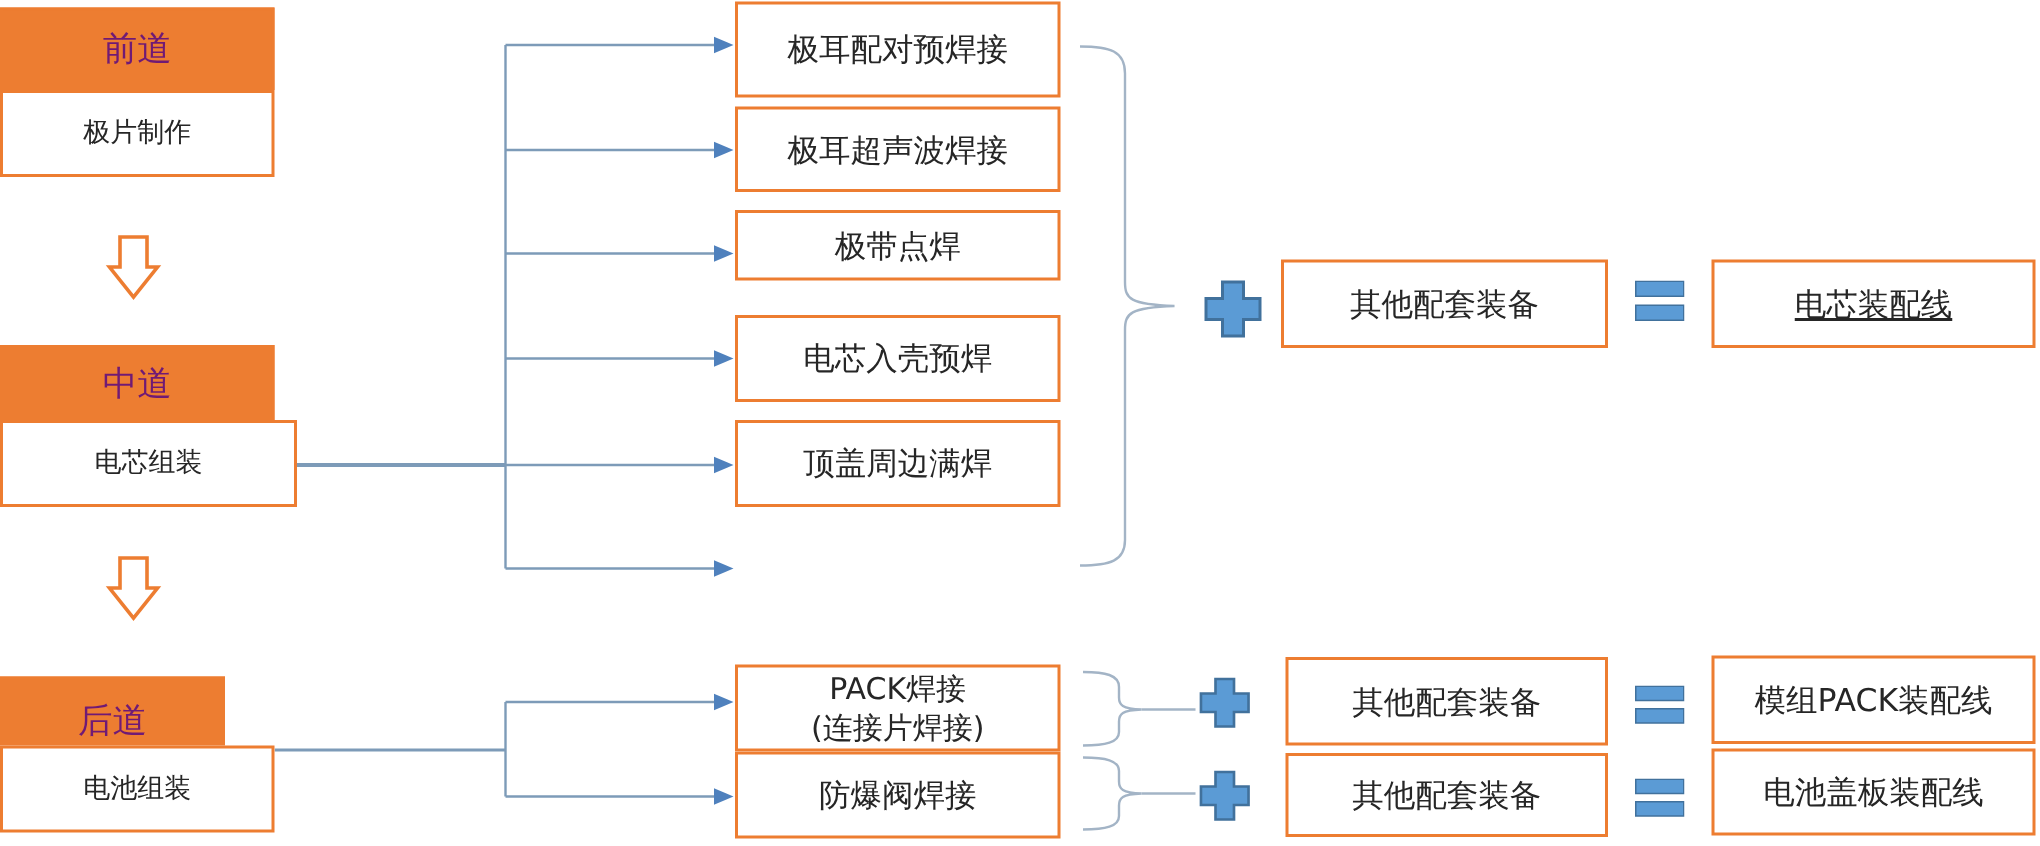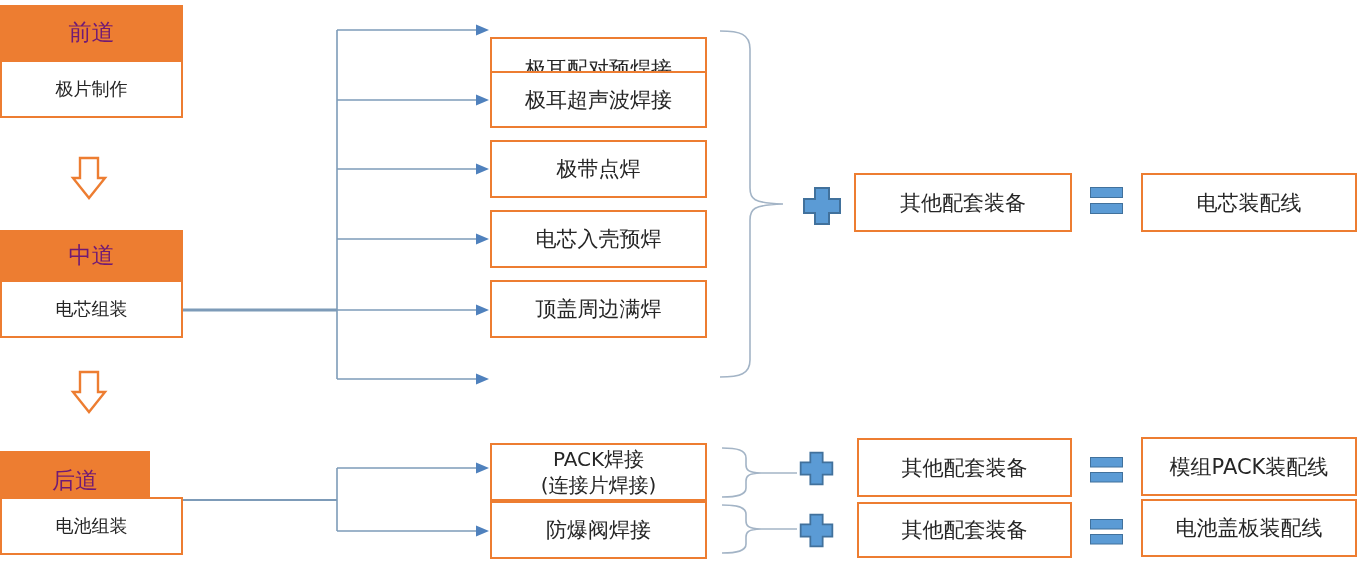--- a/index.html
+++ b/index.html
@@ -86,46 +86,46 @@
   </svg>
 
   <div class="hdr" style="left:0;top:5px;width:183px;height:55px;">
       <span>前道</span>
     </div>
   <div class="box stagebody" style="left:0;top:60px;width:183px;height:58px;"><span>极片制作</span></div>
 
   <div class="hdr" style="left:0;top:230px;width:183px;height:50px;">
       <span>中道</span>
     </div>
-  <div class="box stagebody" style="left:0;top:280px;width:183px;height:58px;"><span>电芯组装</span></div>
+  <div class="box stagebody" style="left:0;top:280px;width:198px;height:58px;"><span>电芯组装</span></div>
 
   <div class="hdr" style="left:0;top:451px;width:150px;height:58px;">
       <span>后道</span>
     </div>
   <div class="box stagebody" style="left:0;top:497px;width:183px;height:58px;"><span>电池组装</span></div>
 
-  <div class="box" style="left:490px;top:1px;width:217px;height:64px;margin-top:36px;"><span>极耳配对预焊接</span></div>
+  <div class="box" style="left:490px;top:1px;width:217px;height:64px;"><span>极耳配对预焊接</span></div>
   <div class="box" style="left:490px;top:71px;width:217px;height:57px;"><span>极耳超声波焊接</span></div>
-  <div class="box" style="left:490px;top:140px;width:217px;height:58px;"><span>极带点焊</span></div>
+  <div class="box" style="left:490px;top:140px;width:217px;height:47px;"><span>极带点焊</span></div>
   <div class="box" style="left:490px;top:210px;width:217px;height:58px;"><span>电芯入壳预焊</span></div>
   <div class="box" style="left:490px;top:280px;width:217px;height:58px;"><span>顶盖周边满焊</span></div>
 
   <div class="box" style="left:490px;top:443px;width:217px;height:58px;font-size:20px;text-align:center;"><span>PACK焊接
 (连接片焊接)</span></div>
   <div class="box" style="left:490px;top:501px;width:217px;height:58px;"><span>防爆阀焊接</span></div>
 
   <svg class="icon-abs" style="left:801px;top:185px;" width="42" height="42" viewBox="0 0 42 42">
     <path class="plus-path" d="M14 3 H28 V14 H39 V28 H28 V39 H14 V28 H3 V14 H14 Z"></path>
   </svg>
   <div class="box" style="left:854px;top:173px;width:218px;height:59px;"><span>其他配套装备</span></div>
   <svg class="icon-abs" style="left:1090px;top:187px;" width="33" height="27" viewBox="0 0 33 27">
     <rect class="eq-bar" x="0.5" y="0.5" width="32" height="10"></rect>
       <rect class="eq-bar" x="0.5" y="16.5" width="32" height="10"></rect>
   </svg>
-  <div class="box" style="left:1141px;top:173px;width:216px;height:59px;"><span>电芯装配线</span></div>
+  <div class="box" style="left:1141px;top:173px;width:216px;height:59px;text-decoration:underline;"><span>电芯装配线</span></div>
 
   <svg class="icon-abs" style="left:798px;top:450px;" width="37" height="37" viewBox="0 0 42 42">
     <path class="plus-path" d="M14 3 H28 V14 H39 V28 H28 V39 H14 V28 H3 V14 H14 Z"></path>
   </svg>
   <div class="box" style="left:857px;top:438px;width:215px;height:59px;"><span>其他配套装备</span></div>
   <svg class="icon-abs" style="left:1090px;top:457px;" width="33" height="26" viewBox="0 0 33 26">
     <rect class="eq-bar" x="0.5" y="0.5" width="32" height="9.5"></rect>
       <rect class="eq-bar" x="0.5" y="15.5" width="32" height="9.5"></rect>
   </svg>
   <div class="box" style="left:1141px;top:437px;width:216px;height:59px;"><span>模组PACK装配线</span></div>

